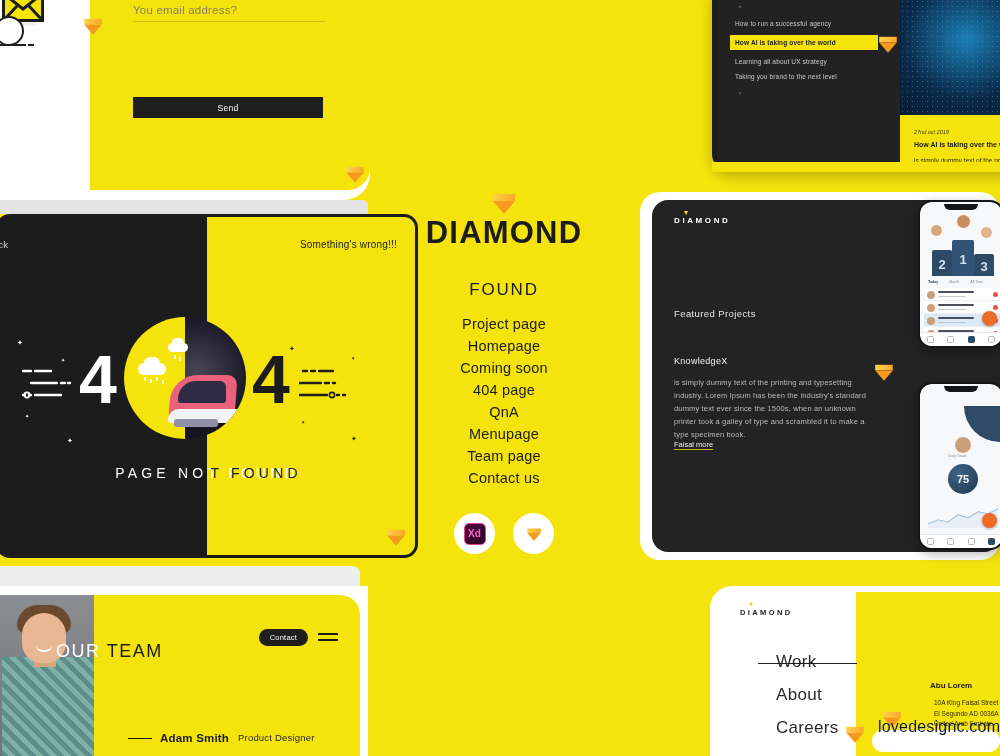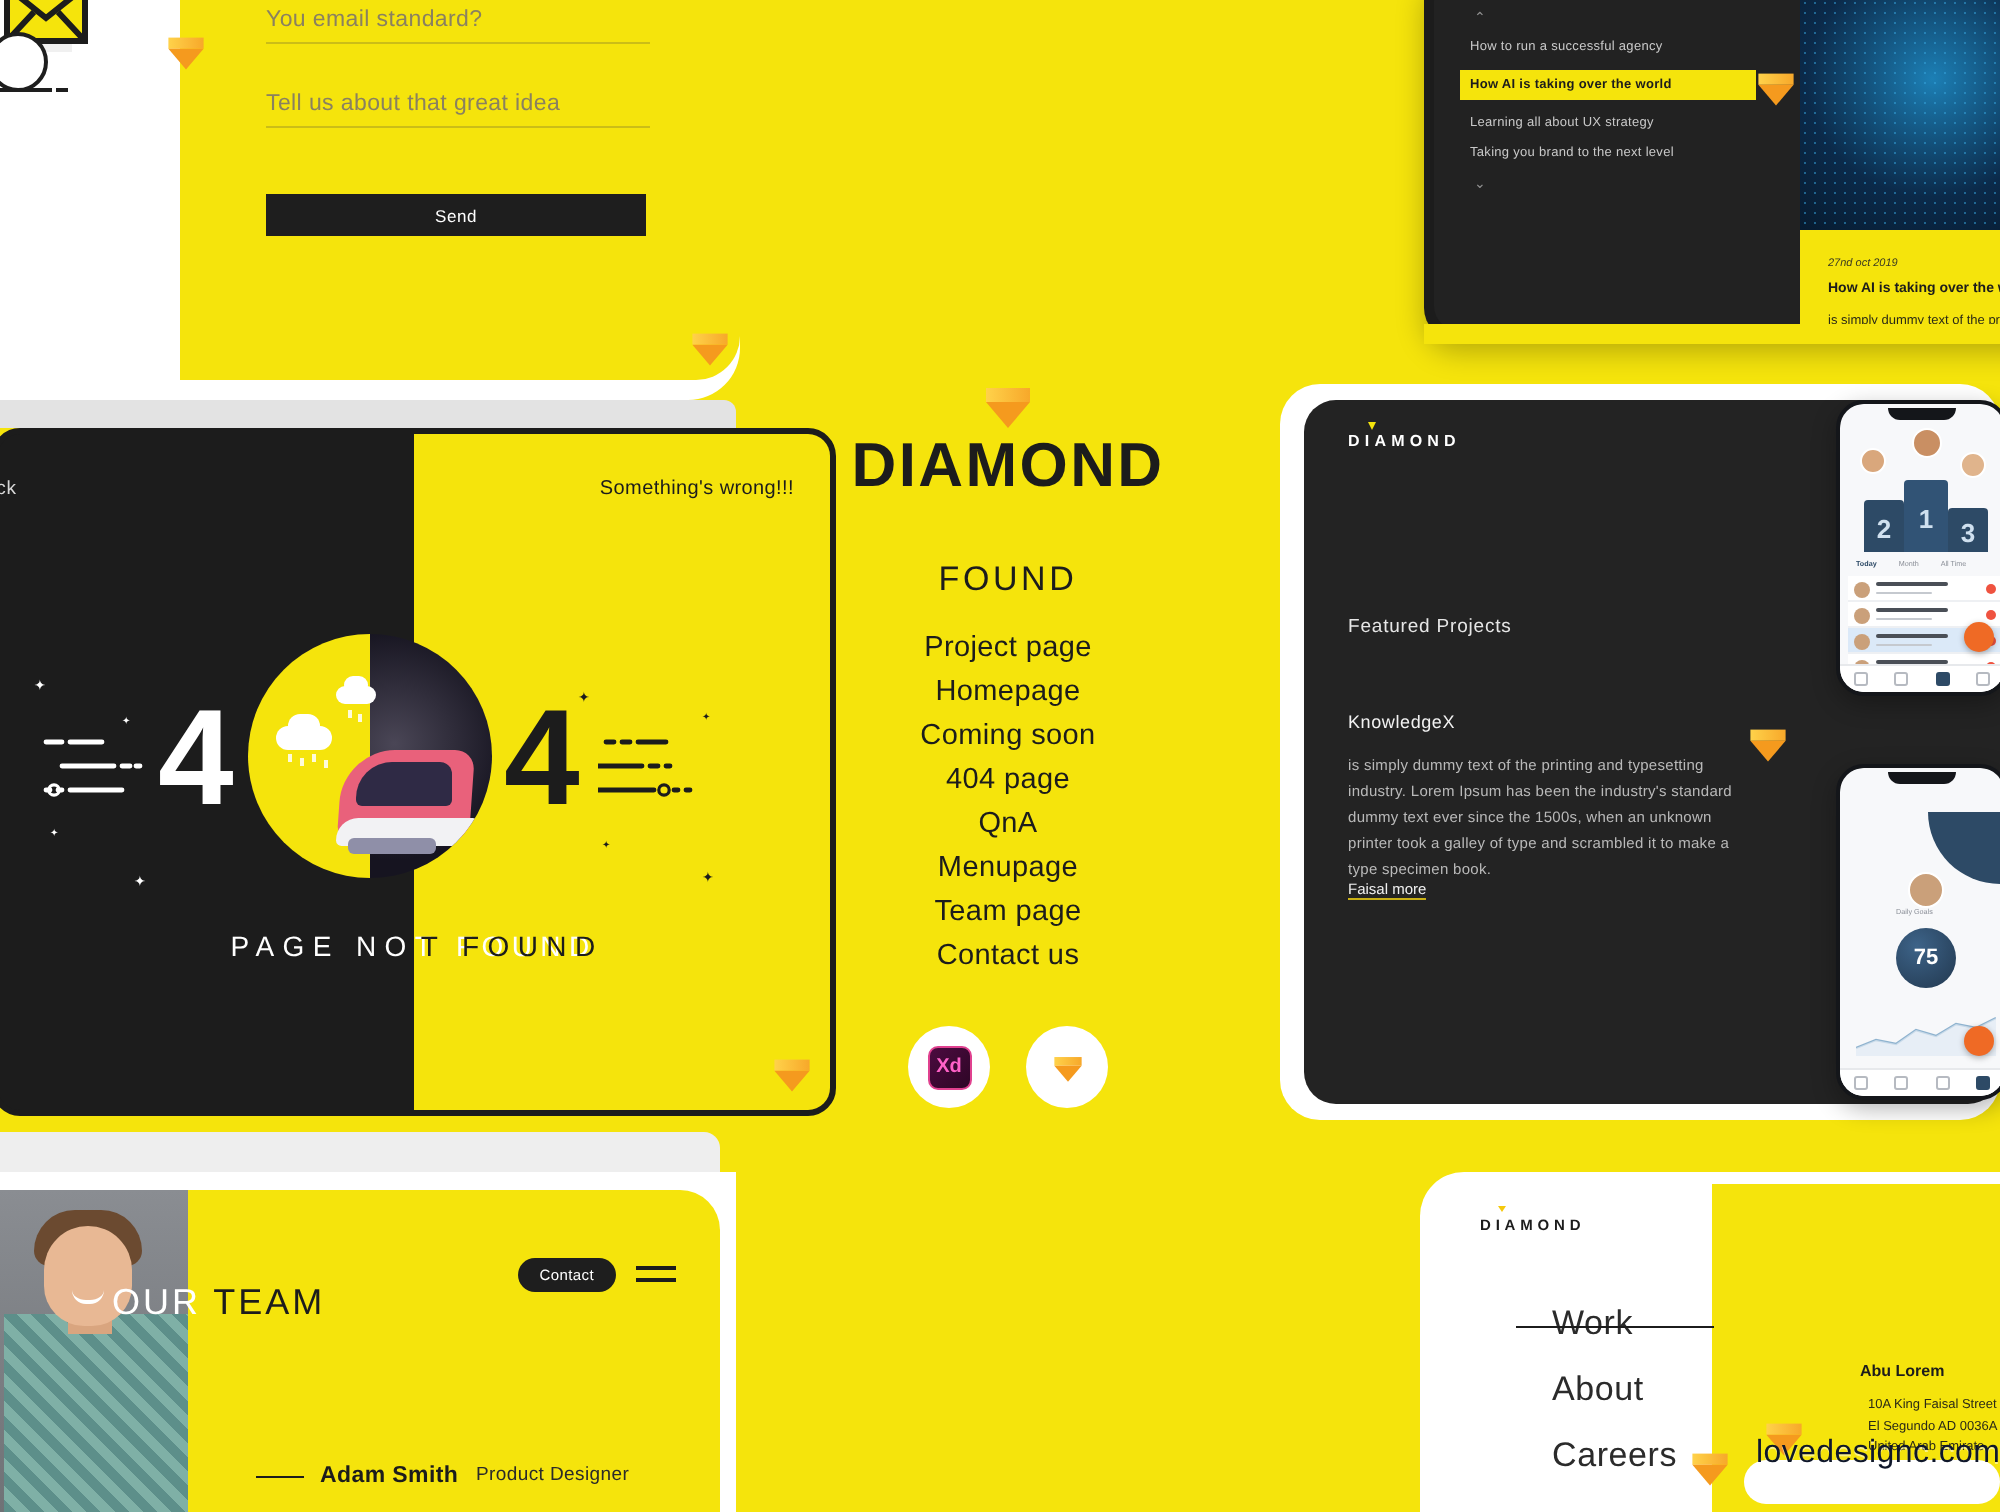--- a/index.html
+++ b/index.html
@@ -430,22 +430,21 @@
     <svg id="env-icon" width="42" height="30" viewBox="0 0 42 30">
       <rect x="1.5" y="1.5" width="39" height="27" fill="#f5e40c" stroke="#1c1c1c" stroke-width="3"></rect>
       <path d="M1.5 1.5 L21 17 L40.5 1.5" fill="none" stroke="#1c1c1c" stroke-width="3"></path>
       <path d="M1.5 28.5 L15 14 M40.5 28.5 L27 14" fill="none" stroke="#1c1c1c" stroke-width="3"></path>
     </svg>
     <div id="env-circle"></div>
     <div id="env-dash"></div>
     <div id="env-dash2"></div>
 
     <div id="contact-yellow">
-      <div class="ct-field" id="ct-email">You email standard?</div>
-      <div class="ct-field" id="ct-msg">Tell us about that great idea</div>
+      <div class="ct-field" id="ct-email">You email address?</div>
       <button id="ct-send">Send</button>
     </div>
   </div>
   <div class="dia md" style="left:93px; top:22px;">
     <span class="top"></span>
       <span class="bot"></span>
   </div>
   <div class="dia md" style="left:355px; top:170px;">
     <span class="top"></span>
       <span class="bot"></span>

